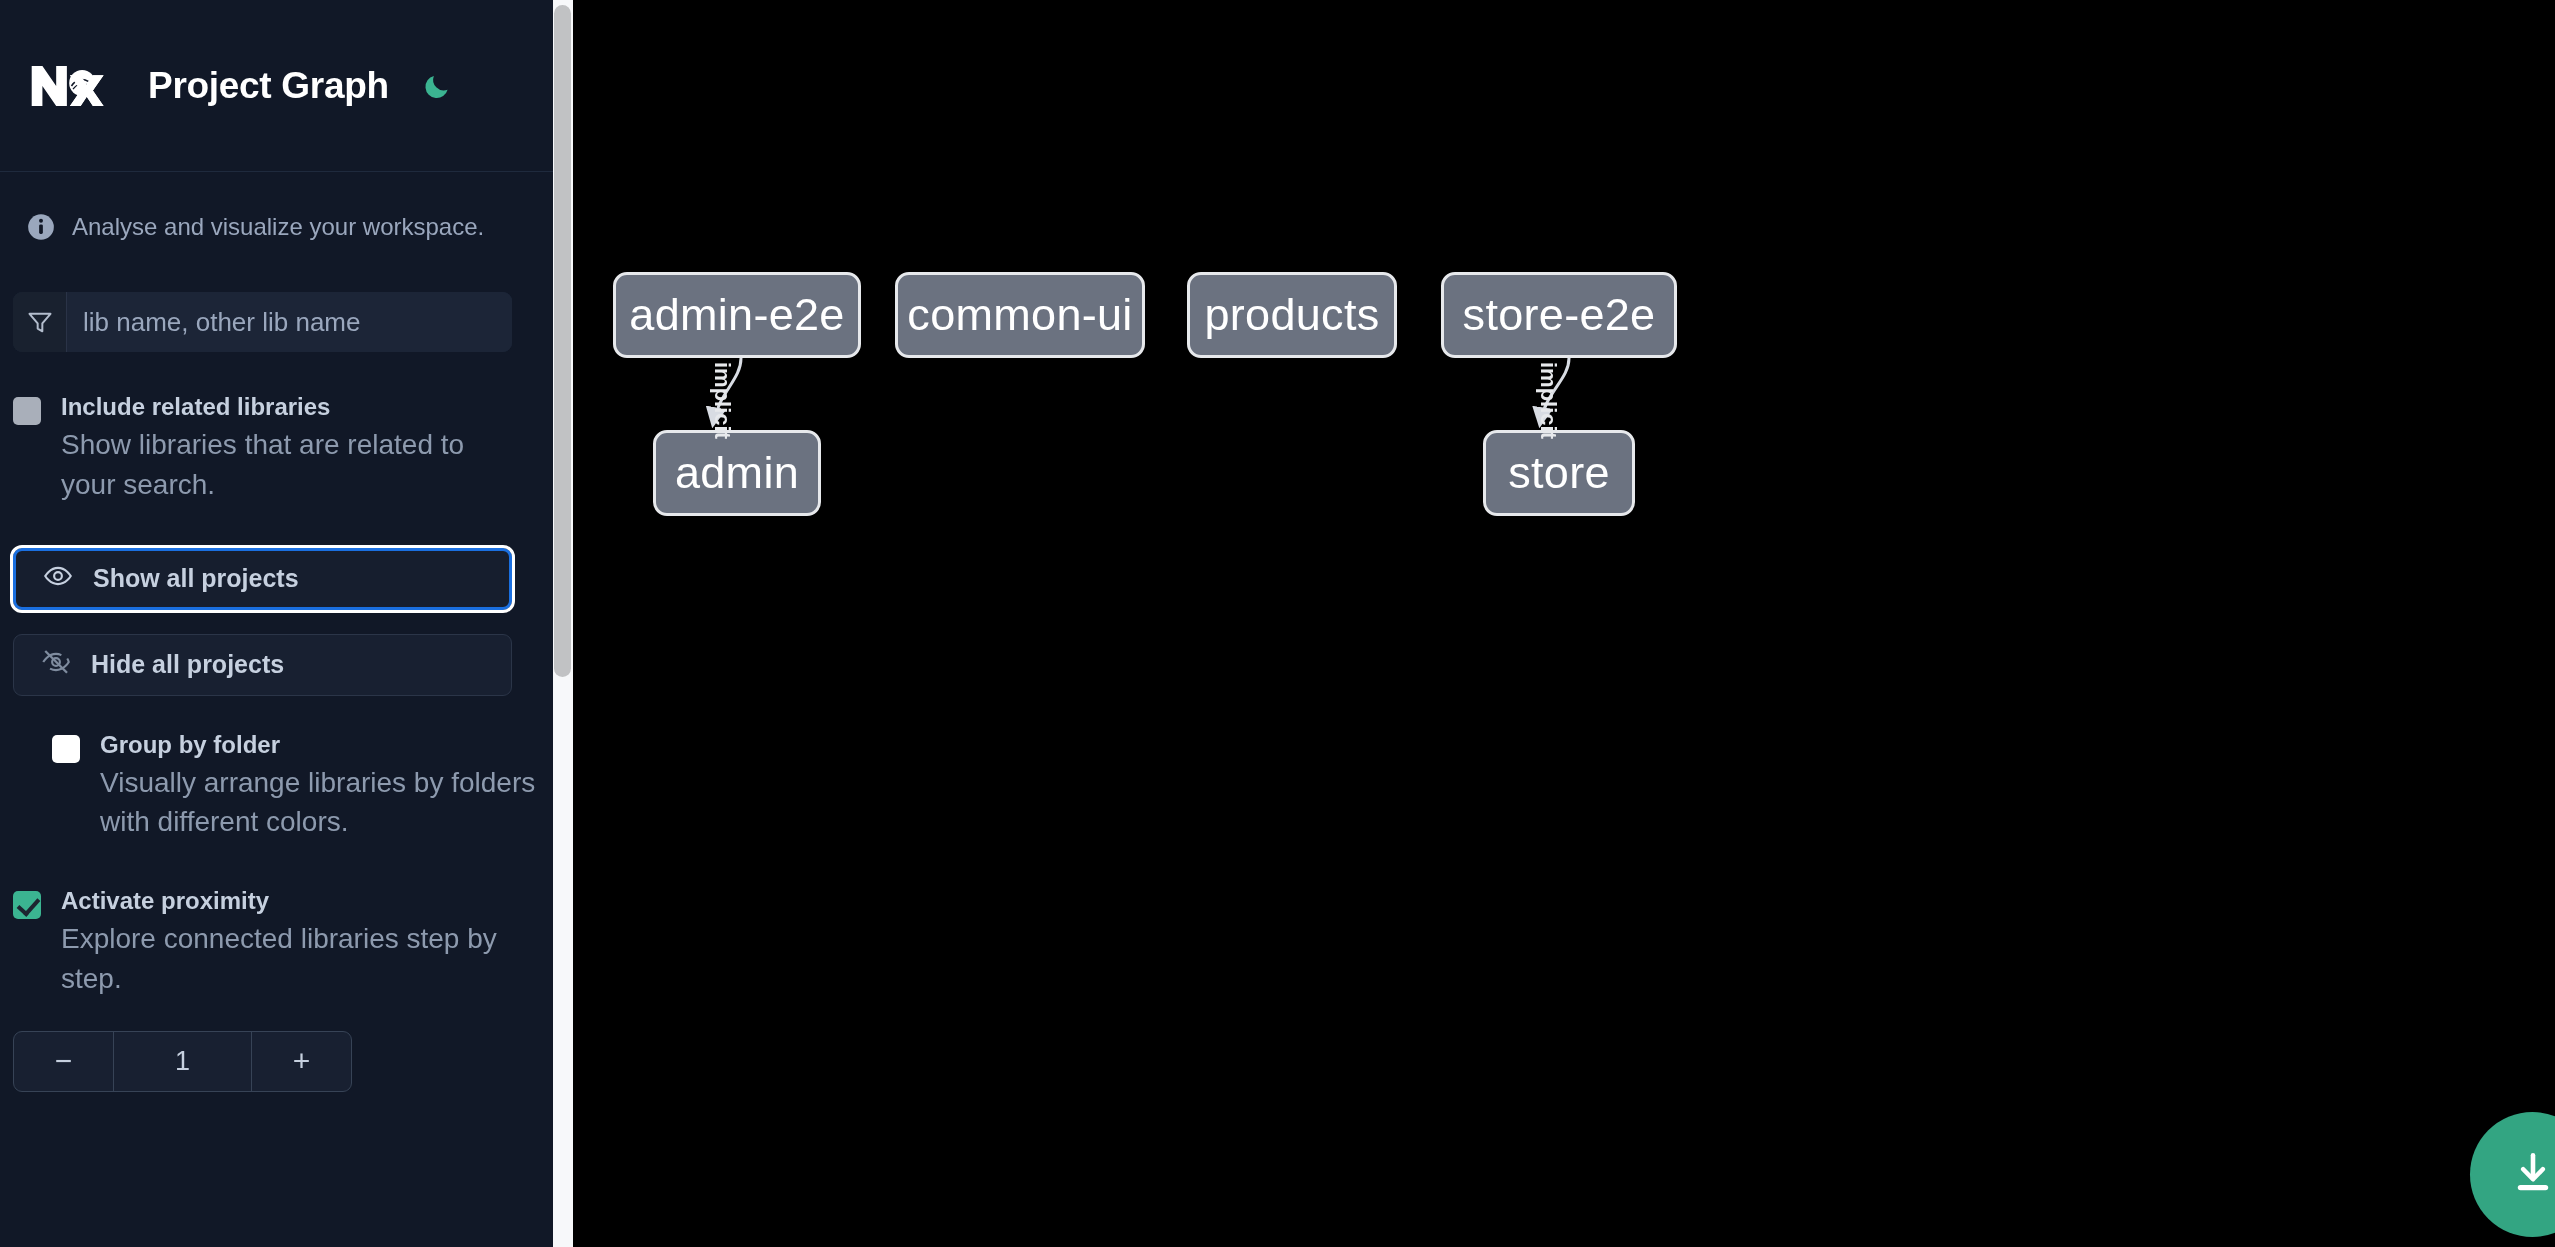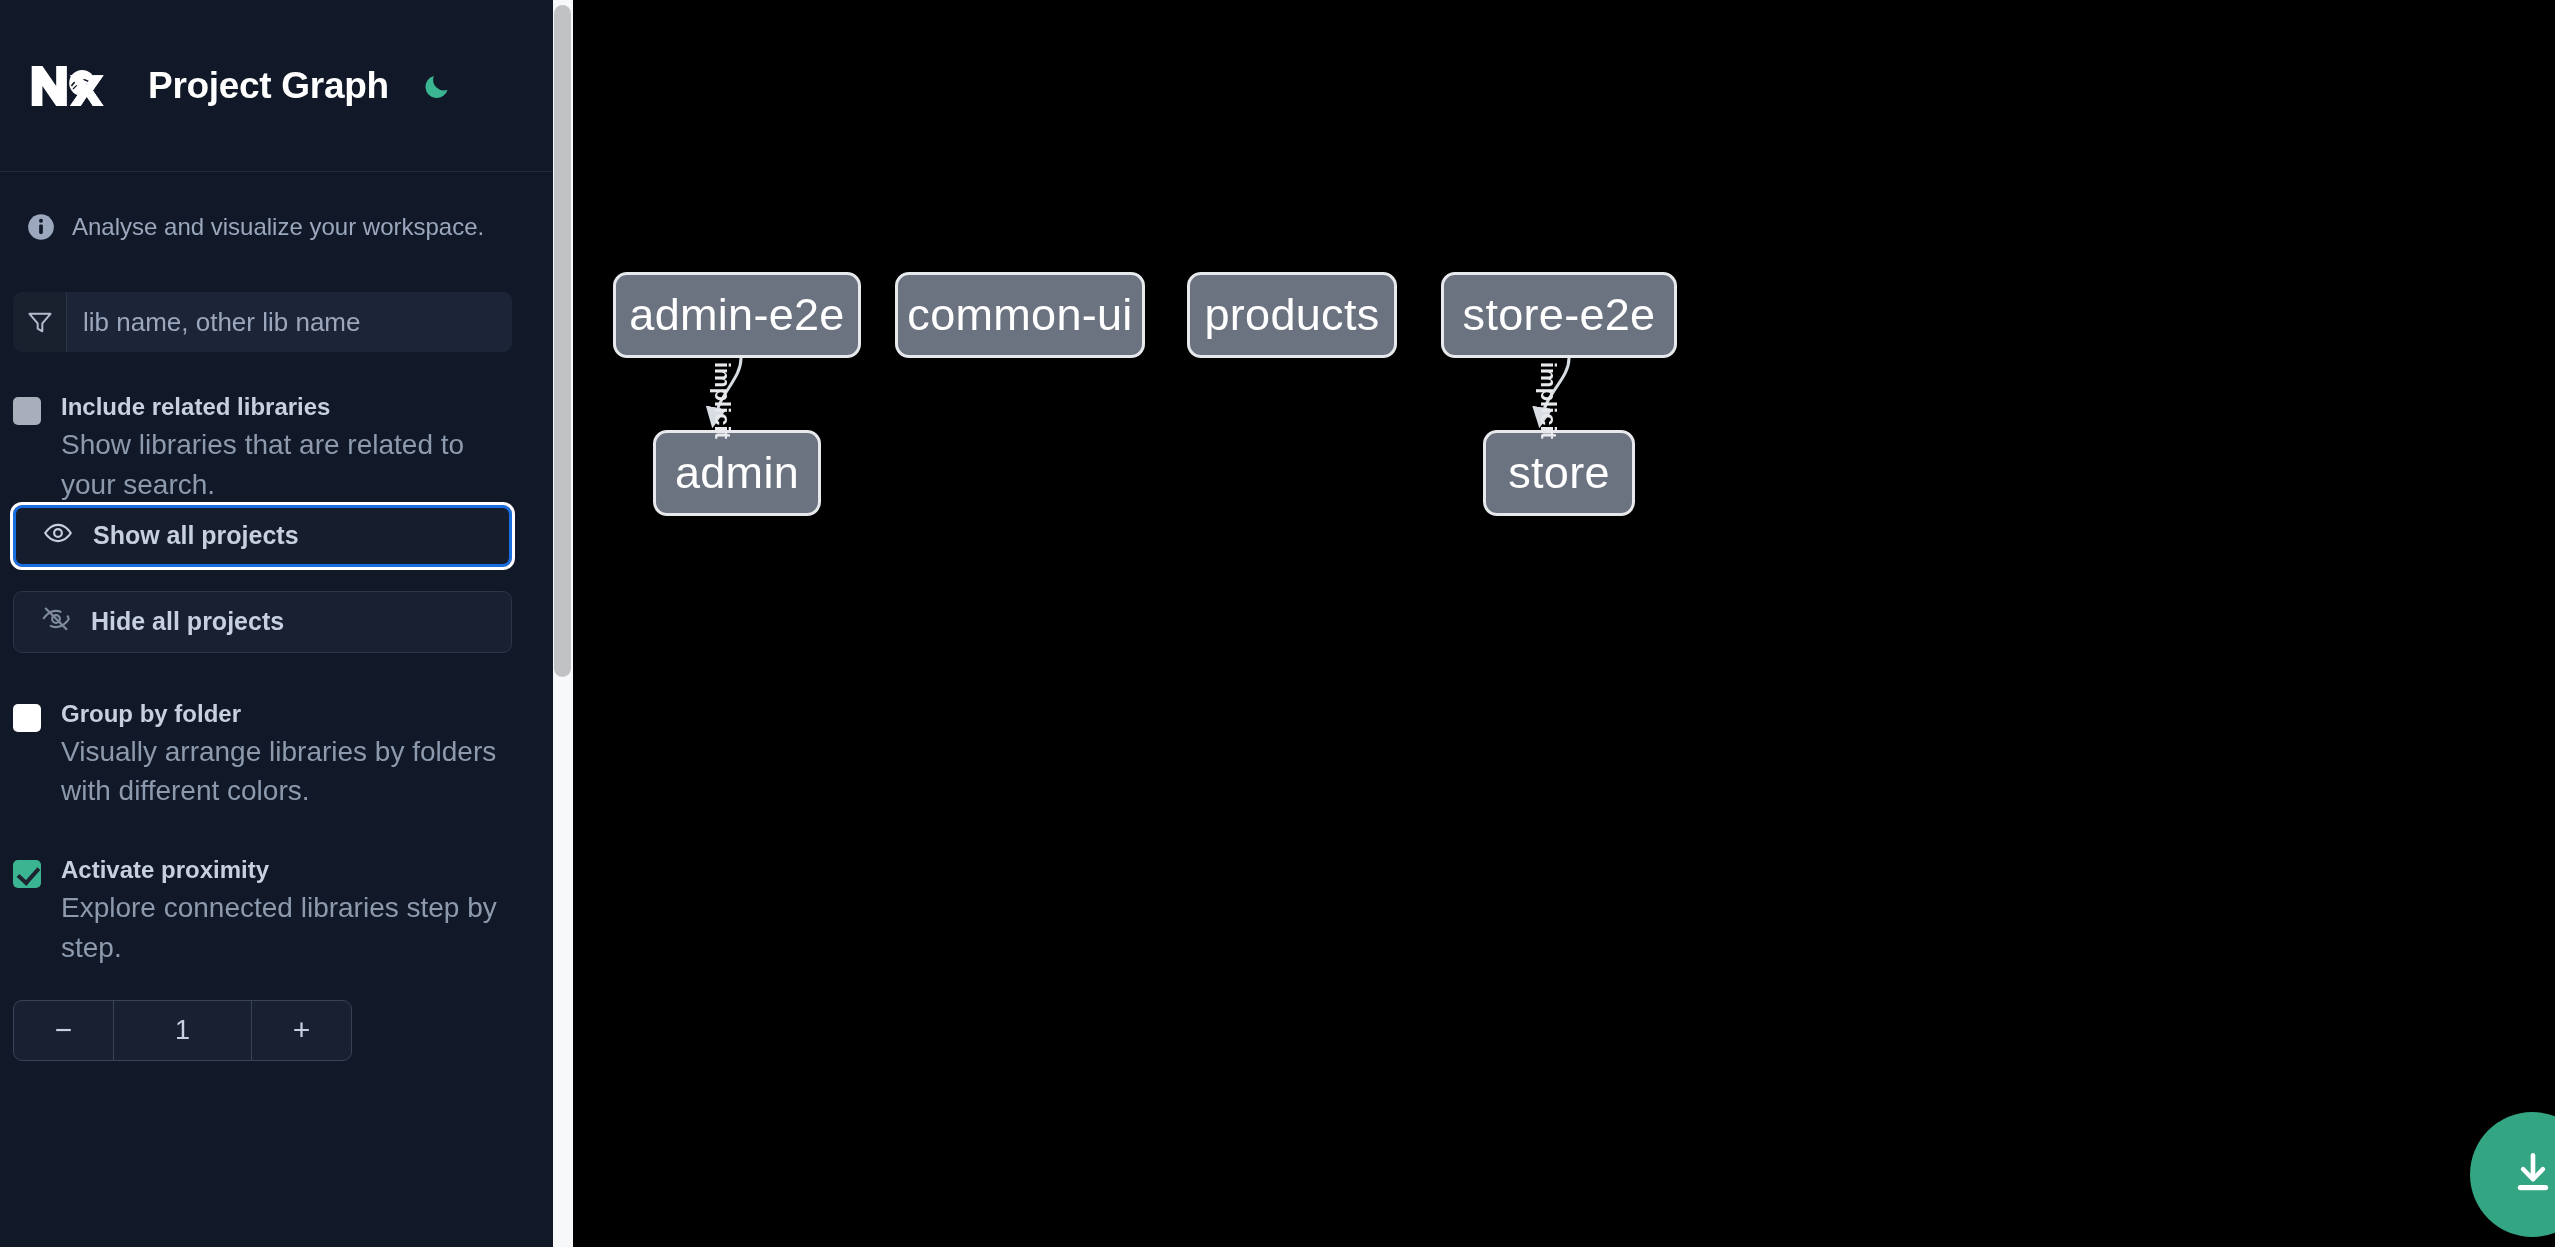--- a/index.html
+++ b/index.html
@@ -150,21 +150,21 @@
     font-weight: 700;
     cursor: pointer;
     border: 1px solid #2b3548;
   }
   .btn.focused {
     border: 3px solid #1a6fe0;
     outline: 3px solid #ffffff;
     outline-offset: 0px;
     background: #161e2e;
   }
-  #show-all-wrap { }
+  #show-all-wrap { margin-top: 43px; }
   #hide-all-wrap { margin-top: 24px; }
 
   
   .stepper {
     margin-top: 32px;
     width: 339px;
     height: 61px;
     display: flex;
     border: 1px solid #374356;
     border-radius: 9px;
@@ -327,21 +327,21 @@
             <svg viewBox="0 0 24 24" width="30" height="30" xmlns="http://www.w3.org/2000/svg">
               <path d="M1.8 12S5.5 5.5 12 5.5c1.6 0 3 .4 4.3 1M21 9.2c.8 1.2 1.2 2.8 1.2 2.8S18.5 18.5 12 18.5c-1.8 0-3.4-.5-4.8-1.2" fill="none" stroke="#7f8c9f" stroke-width="1.7"></path>
               <circle cx="12" cy="12" r="3.1" fill="none" stroke="#7f8c9f" stroke-width="1.7"></circle>
               <line x1="3.4" y1="3.2" x2="20.8" y2="20.6" stroke="#7f8c9f" stroke-width="1.8"></line>
             </svg>
           </span>
           <span>Hide all projects</span>
         </div>
       </div>
 
-      <div class="check-row" style="margin-top:46px;">
+      <div class="check-row" style="margin-top:34px;justify-content:flex-end;">
         <span class="cb white"></span>
         <span class="check-texts">
           <span class="check-label" style="display:block;">Group by folder</span>
           <span class="check-desc" style="display:block;">Visually arrange libraries by folders with different colors.</span>
         </span>
       </div>
 
       <div class="check-row" style="margin-top:44px;">
         <span class="cb green"></span>
         <span class="check-texts">

